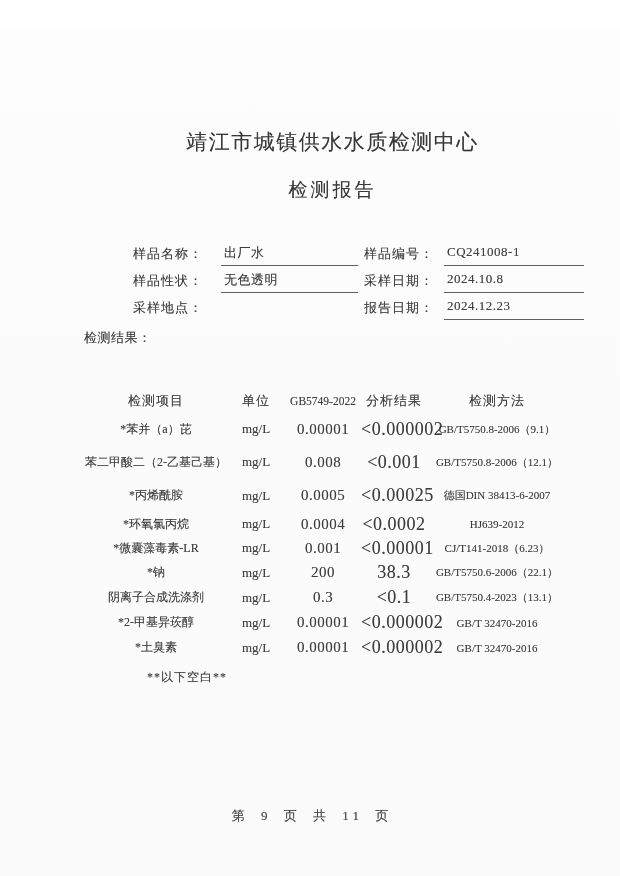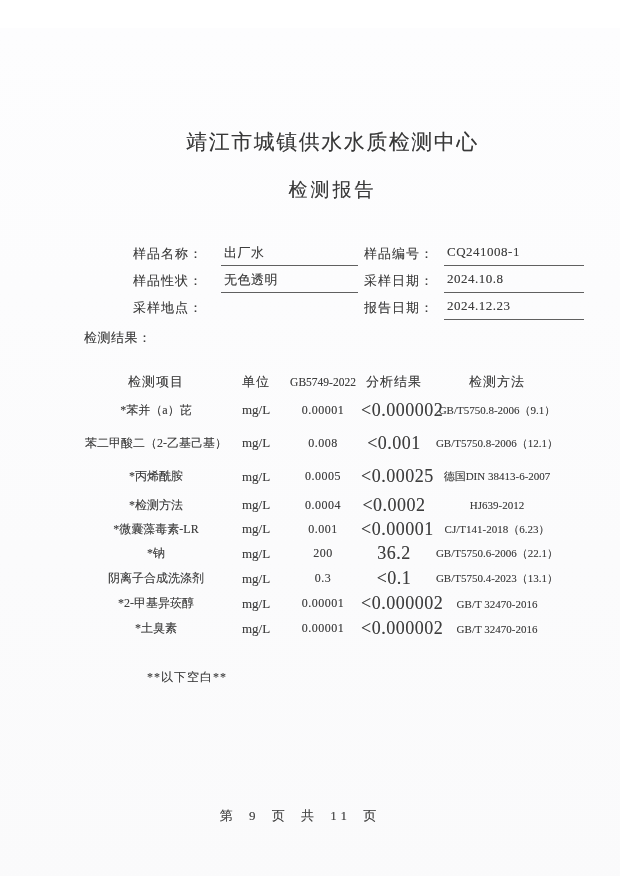--- a/index.html
+++ b/index.html
@@ -31,47 +31,47 @@
   .si-row .lab2 { left:364px; }
   .si-row .val {
     position:absolute; top:0; height:19px; padding:1px 0 2px 3px;
     border-bottom:1px solid #606060; letter-spacing:0.5px;
   }
   .si-row .val1 { left:221px; width:134px; }
   .si-row .val2 { left:444px; width:137px; }
   .row-0 { top:215px; } .row-1 { top:242px;padding-left:21px; } .row-2 { top:269px; }
   .results-label { position:absolute; top:301px; left:84px; font-size:13px; letter-spacing:0.5px; }
   table.results {
-    position:absolute; top:342px; left:85px; width:482px;
+    position:absolute; top:361px; left:85px; width:482px;
     border-collapse:collapse; table-layout:fixed;font-family:Liberation Serif, serif;
   }
   table.results th, table.results td {
     padding:0; text-align:center; vertical-align:middle;
     font-weight:normal; white-space:nowrap; overflow:visible;
   }
   tr.tr-h  { height:24px; }
   tr.tr-1  { height:32px; }
   tr.tr-2  { height:34px; }
   tr.tr-3  { height:33px; }
   tr.tr-4  { height:24px; }
   tr.tr-5  { height:24px; }
   tr.tr-s  { height:25px; }
   th.h-cjk { font-size:13px; letter-spacing:1px; }
   th.h-std { font-size:11.5px; letter-spacing:0; }
   td.c-item   { font-size:12px; letter-spacing:0; }
   td.c-unit   { font-size:13px; }
-  td.c-limit  { font-size:12px; letter-spacing:0.5px; }
+  td.c-limit  { font-size:15px; letter-spacing:0.5px; }
   td.c-result { font-size:18px; letter-spacing:0.5px; }
   td.c-method { font-size:11px; letter-spacing:0; }
   .end-note {
     position:absolute; top:641px; left:85px; width:142px;
     text-align:right; font-size:12px; letter-spacing:1px;
   }
   .footer {
-    position:absolute; top:779px; left:0; width:600px;
+    position:absolute; top:779px; left:12px; width:600px;
     text-align:center; font-size:13px; letter-spacing:4px; word-spacing:5px;
     color:#454545;
   }
 </style>
 </head>
 <body>
 
 <div class="page">
 
   <div class="title">靖江市城镇供水水质检测中心</div>
@@ -128,38 +128,38 @@
       <td class="c-method">GB/T5750.8-2006（12.1）</td>
     </tr>
     <tr class="tr-3">
       <td class="c-item">*丙烯酰胺</td>
       <td class="c-unit">mg/L</td>
       <td class="c-limit">0.0005</td>
       <td class="c-result">&lt;0.00025</td>
       <td class="c-method">德国DIN 38413-6-2007</td>
     </tr>
     <tr class="tr-4">
-      <td class="c-item">*检测方法</td>
+      <td class="c-item">*环氧氯丙烷</td>
       <td class="c-unit">mg/L</td>
       <td class="c-limit">0.0004</td>
       <td class="c-result">&lt;0.0002</td>
       <td class="c-method">HJ639-2012</td>
     </tr>
     <tr class="tr-5">
       <td class="c-item">*微囊藻毒素-LR</td>
       <td class="c-unit">mg/L</td>
       <td class="c-limit">0.001</td>
       <td class="c-result">&lt;0.00001</td>
       <td class="c-method">CJ/T141-2018（6.23）</td>
     </tr>
     <tr class="tr-s">
       <td class="c-item">*钠</td>
       <td class="c-unit">mg/L</td>
       <td class="c-limit">200</td>
-      <td class="c-result">36.2</td>
+      <td class="c-result">38.3</td>
       <td class="c-method">GB/T5750.6-2006（22.1）</td>
     </tr>
     <tr class="tr-s">
       <td class="c-item">阴离子合成洗涤剂</td>
       <td class="c-unit">mg/L</td>
       <td class="c-limit">0.3</td>
       <td class="c-result">&lt;0.1</td>
       <td class="c-method">GB/T5750.4-2023（13.1）</td>
     </tr>
     <tr class="tr-s">

